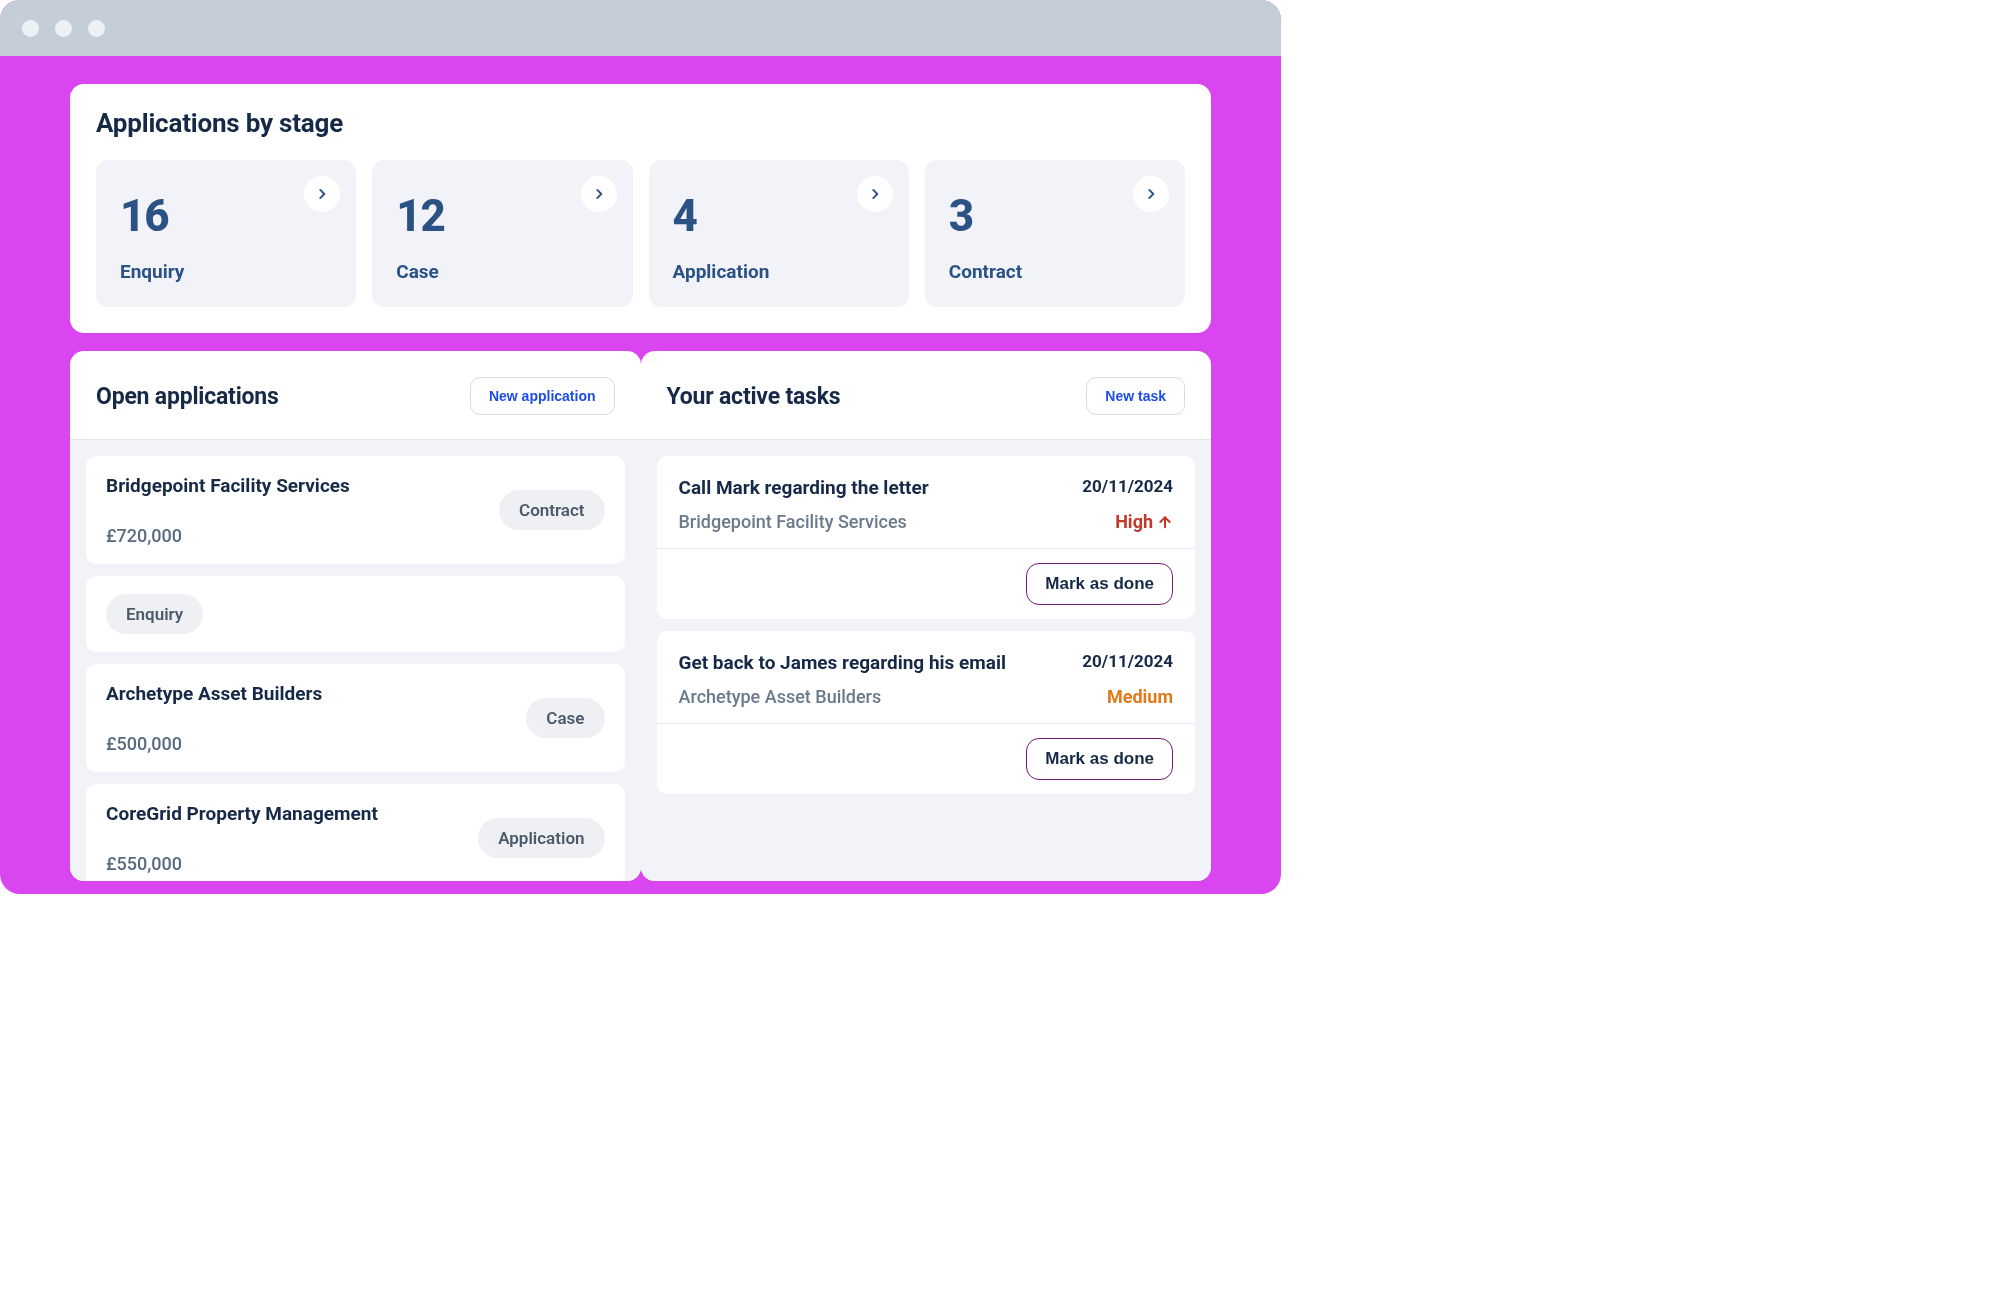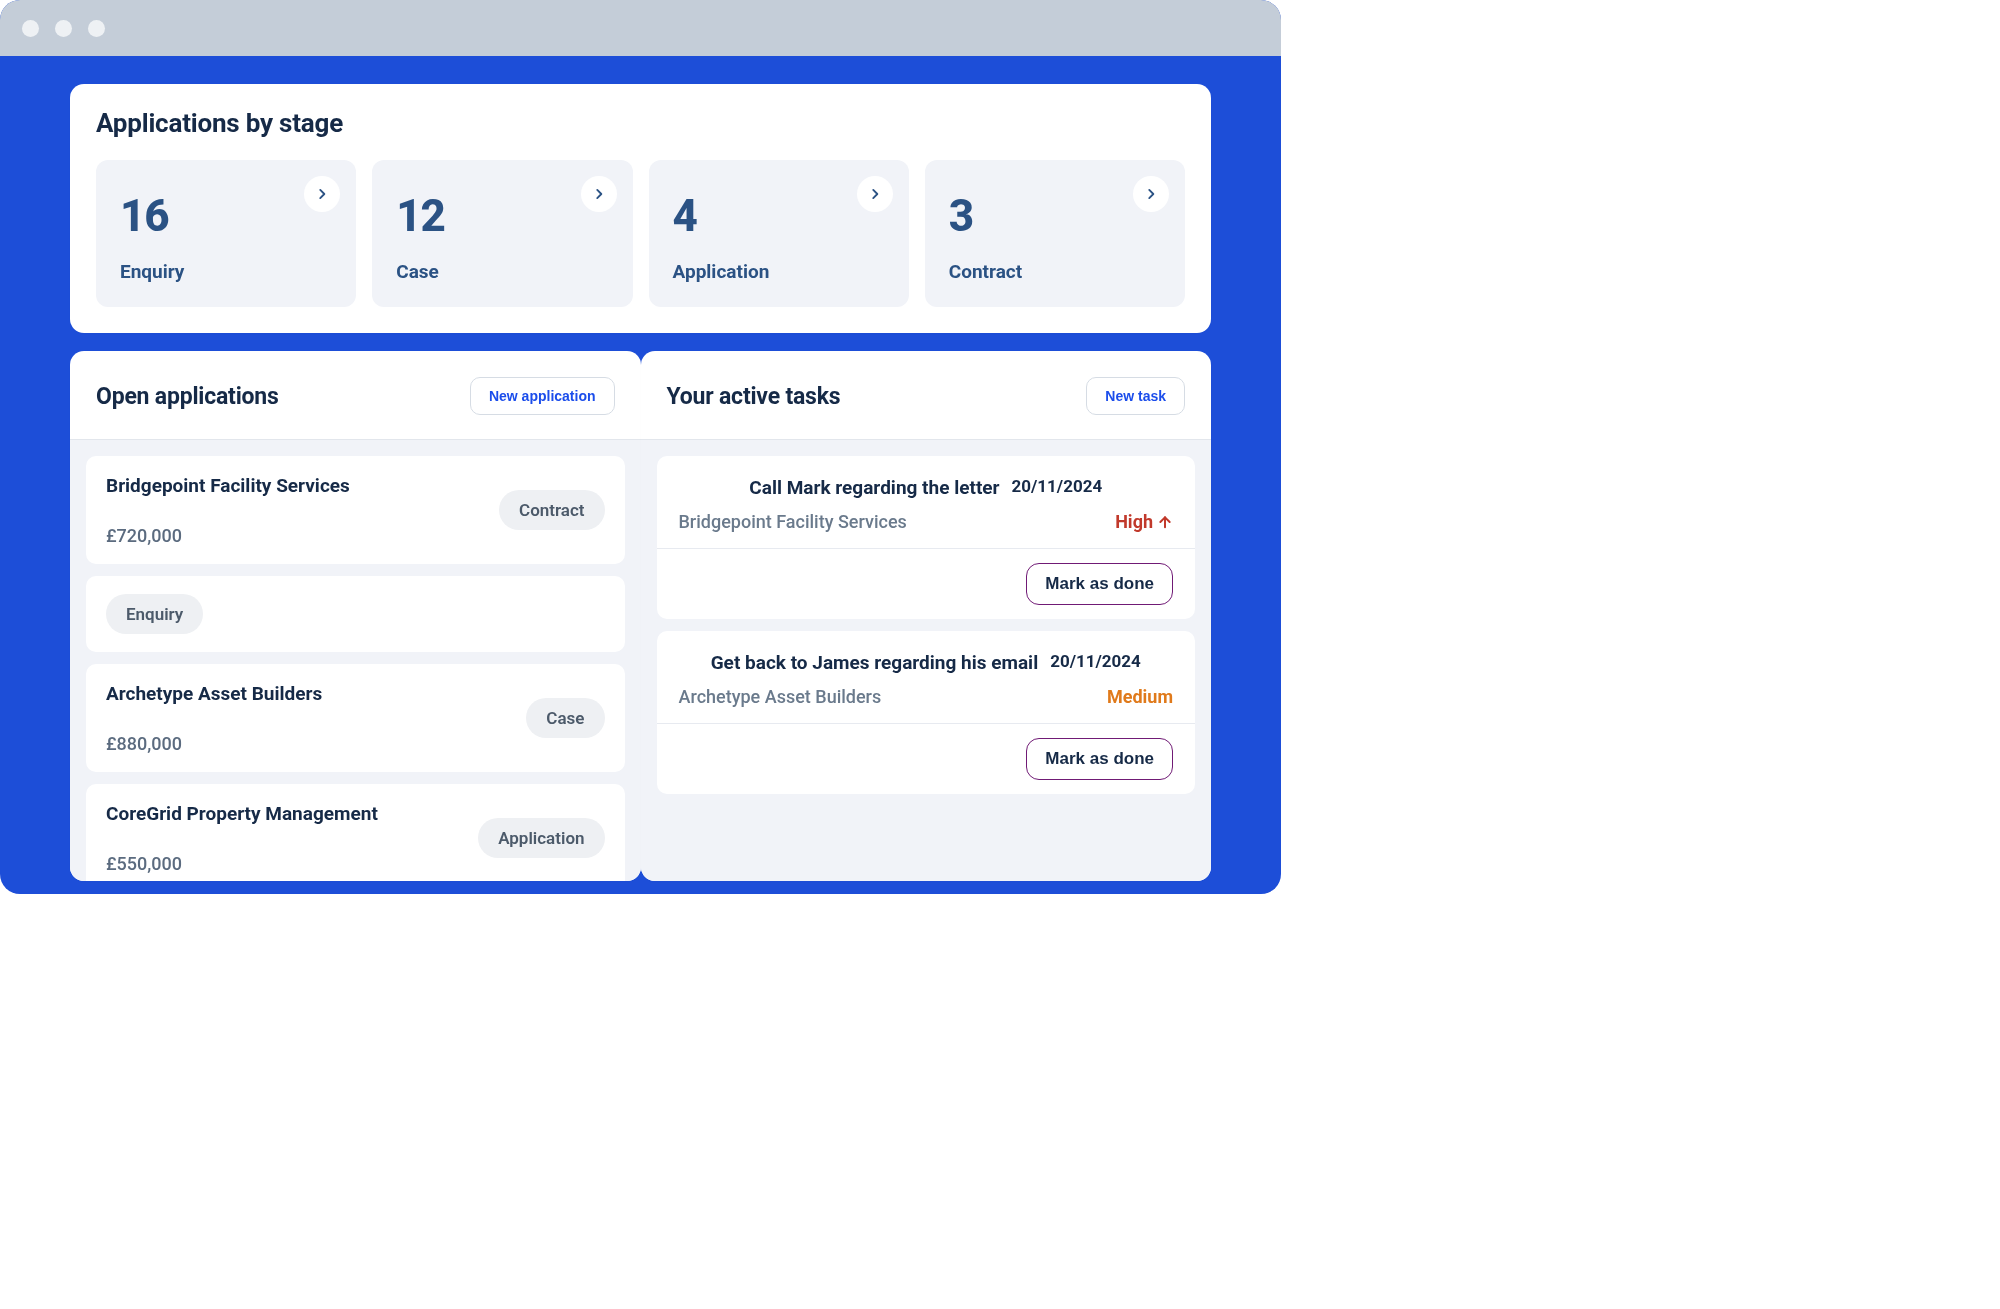--- a/index.html
+++ b/index.html
@@ -8,21 +8,21 @@
     background: #fff;
     width: 1365px;
     height: 894px;
     overflow: hidden;
   }
   .window {
     width: 1281px;
     height: 894px;
     border-radius: 20px;
     overflow: hidden;
-    background: #1d4ed8;
+    background: #d946ef;
     position: relative;
   }
   .titlebar {
     height: 56px;
     background: #C4CDD8;
     display: flex;
     align-items: center;
     padding-left: 22px;
     gap: 16px;
   }
@@ -162,21 +162,21 @@
     border-radius: 999px;
   }
 
   .task-item {
     background: #fff;
     border-radius: 10px;
     padding: 20px 22px 14px 22px;
   }
   .task-top {
     display: flex;
-    justify-content: center;
+    justify-content: space-between;
     align-items: flex-start;
   }
   .task-item .title {
     color: #162A47;
     font-size: 19px;
     font-weight: 700;
   }
   .task-item .date {
     color: #162A47;
     font-size: 17px;
@@ -291,21 +291,21 @@
               <div class="amount">£720,000</div>
             </div>
             <div class="pill">Contract</div>
           </div>
           <div class="app-item">
             <div class="pill">Enquiry</div>
           </div>
           <div class="app-item">
             <div>
               <div class="name">Archetype Asset Builders</div>
-              <div class="amount">£880,000</div>
+              <div class="amount">£500,000</div>
             </div>
             <div class="pill">Case</div>
           </div>
           <div class="app-item">
             <div>
               <div class="name">CoreGrid Property Management</div>
               <div class="amount">£550,000</div>
             </div>
             <div class="pill">Application</div>
           </div>

